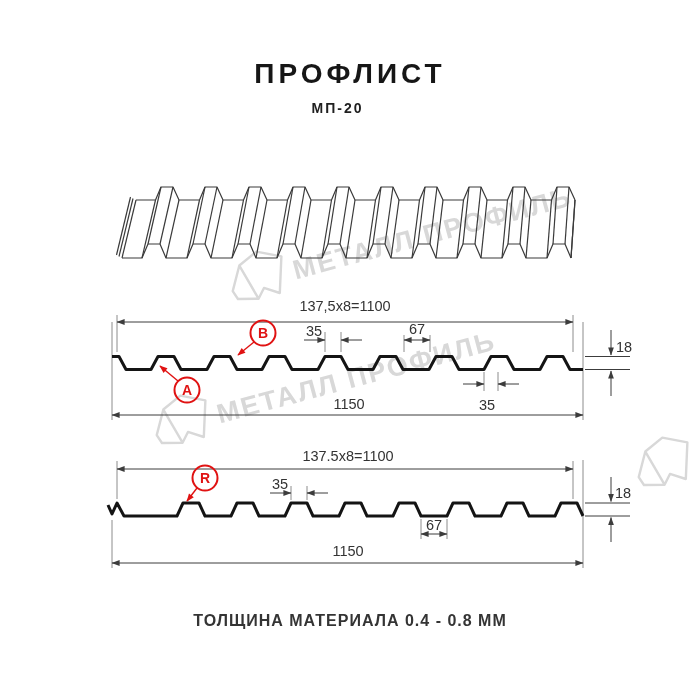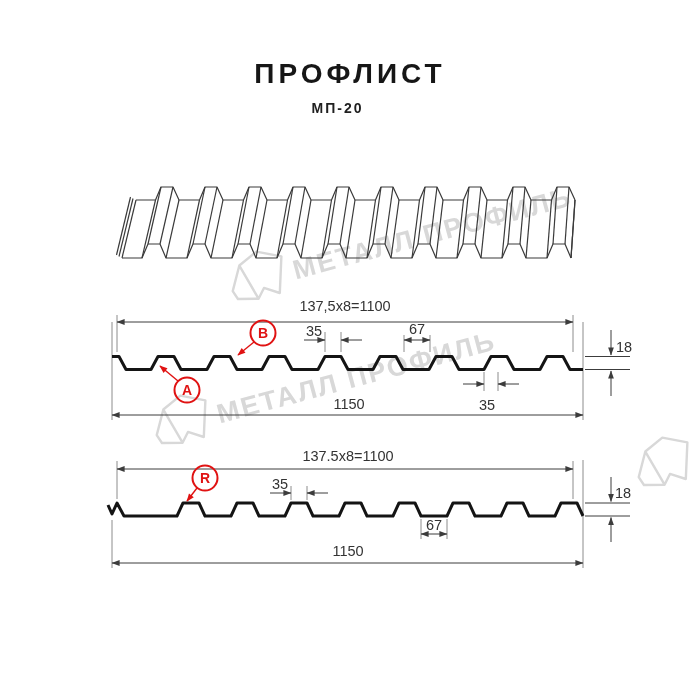--- a/index.html
+++ b/index.html
@@ -198,13 +198,14 @@
       <text class="dim-text" x="348" y="556" text-anchor="middle">1150</text>
 
       <g>
         <line class="red-line" x1="197" y1="488" x2="187" y2="501" marker-end="url(#arred)"></line>
         <circle class="red-circle" cx="205" cy="478" r="12.5"></circle>
         <text class="red-text" x="205" y="483" text-anchor="middle">R</text>
       </g>
     </g>
   </svg>
 
+  <div class="footer">ТОЛЩИНА МАТЕРИАЛА 0.4 - 0.8 ММ</div>
 </div>
 
 </body></html>

